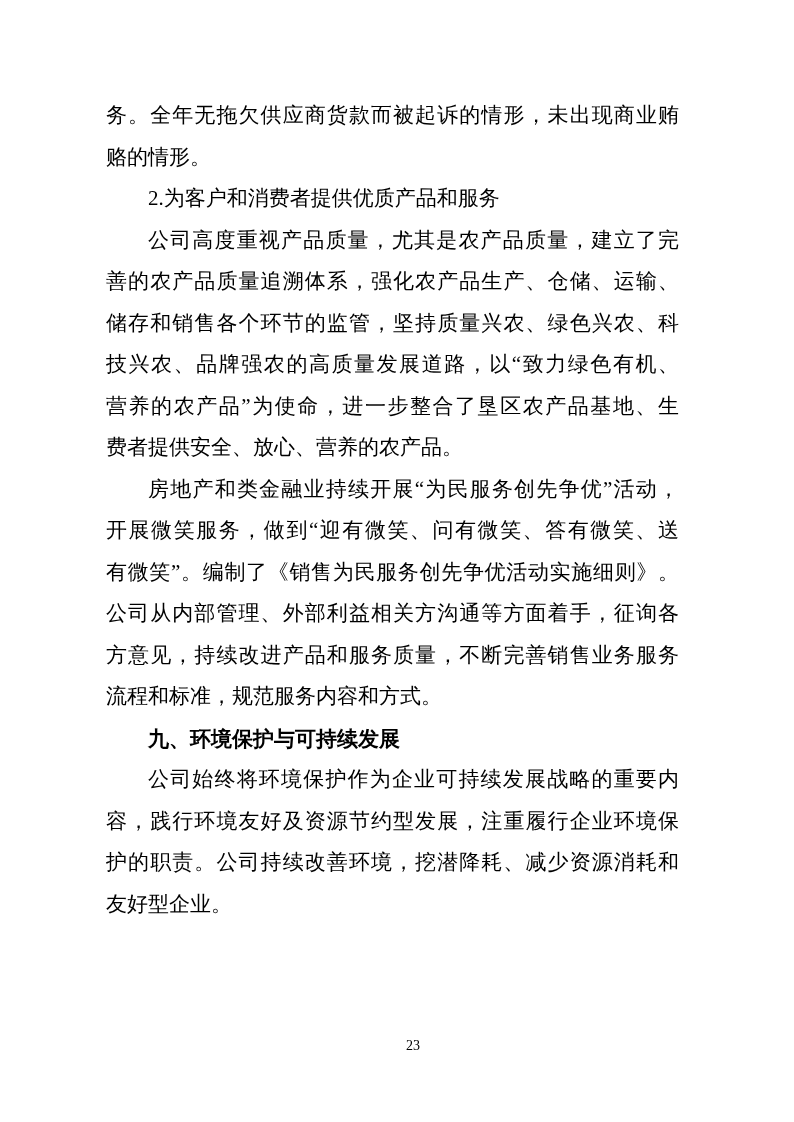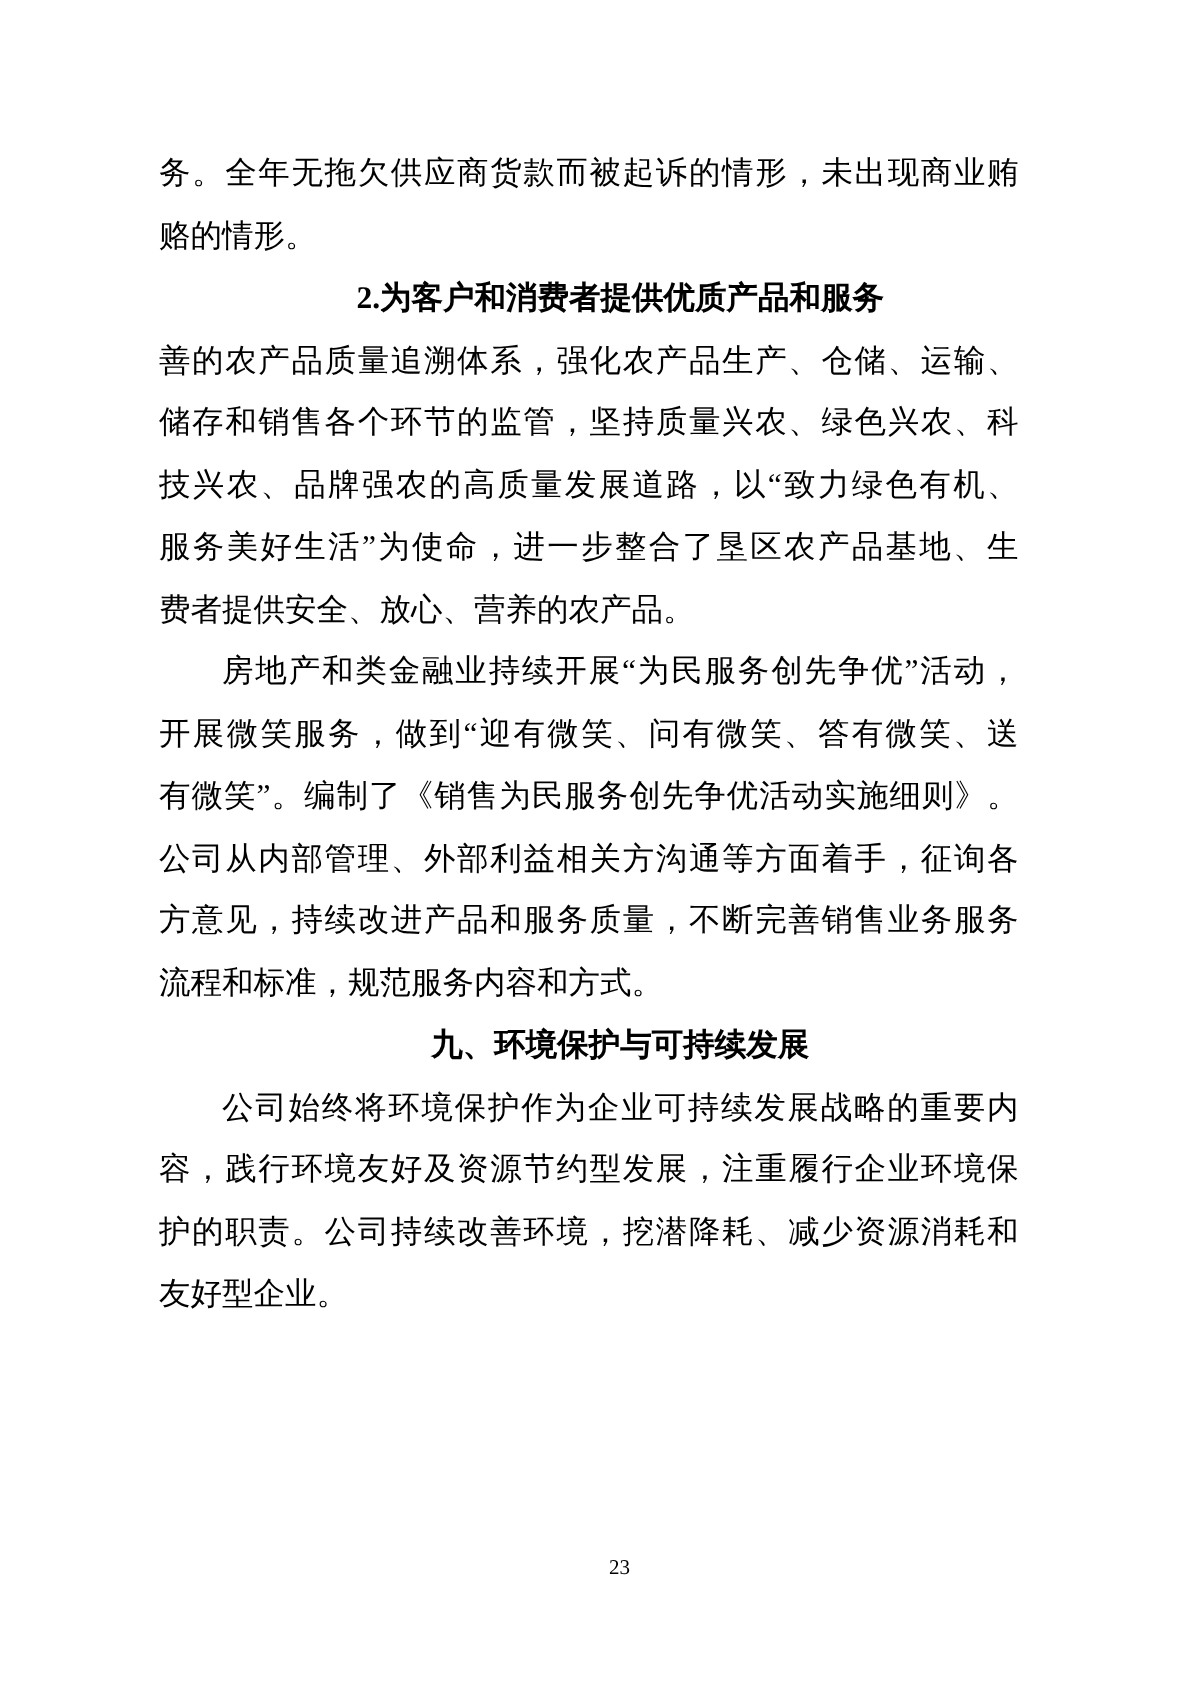--- a/index.html
+++ b/index.html
@@ -33,30 +33,28 @@
   .j {
     text-align: justify;
     text-align-last: justify;
   }
   
   .i {
     text-indent: 2em;
   }
   
   .hk {
-    font-weight: bold;
+    font-weight: normal;
     text-indent: 2em;
-    text-align: center;
   }
   
   .hh {
     font-family: "Liberation Sans", "DejaVu Sans", sans-serif;
     font-weight: bold;
     text-indent: 2em;
-    text-align: center;
   }
   .page-number {
     position: absolute;
     left: 0;
     right: 0;
     top: 1036px;
     text-align: center;
     font-size: 14px;
     line-height: 20px;
     font-family: "Liberation Serif", "DejaVu Serif", serif;
@@ -65,24 +63,25 @@
   }
 </style>
 </head>
 <body>
 
 <div class="page">
   <div class="textblock">
     <div class="line j">务。全年无拖欠供应商货款而被起诉的情形，未出现商业贿</div>
     <div class="line">赂的情形。</div>
     <div class="line hk">2.为客户和消费者提供优质产品和服务</div>
+    <div class="line j i">公司高度重视产品质量，尤其是农产品质量，建立了完</div>
     <div class="line j">善的农产品质量追溯体系，强化农产品生产、仓储、运输、</div>
     <div class="line j">储存和销售各个环节的监管，坚持质量兴农、绿色兴农、科</div>
     <div class="line j">技兴农、品牌强农的高质量发展道路，以“致力绿色有机、</div>
-    <div class="line j">服务美好生活”为使命，进一步整合了垦区农产品基地、生</div>
+    <div class="line j">营养的农产品”为使命，进一步整合了垦区农产品基地、生</div>
     <div class="line">费者提供安全、放心、营养的农产品。</div>
     <div class="line j i">房地产和类金融业持续开展“为民服务创先争优”活动，</div>
     <div class="line j">开展微笑服务，做到“迎有微笑、问有微笑、答有微笑、送</div>
     <div class="line j">有微笑”。编制了《销售为民服务创先争优活动实施细则》。</div>
     <div class="line j">公司从内部管理、外部利益相关方沟通等方面着手，征询各</div>
     <div class="line j">方意见，持续改进产品和服务质量，不断完善销售业务服务</div>
     <div class="line">流程和标准，规范服务内容和方式。</div>
     <div class="line hh">九、环境保护与可持续发展</div>
     <div class="line j i">公司始终将环境保护作为企业可持续发展战略的重要内</div>
     <div class="line j">容，践行环境友好及资源节约型发展，注重履行企业环境保</div>

